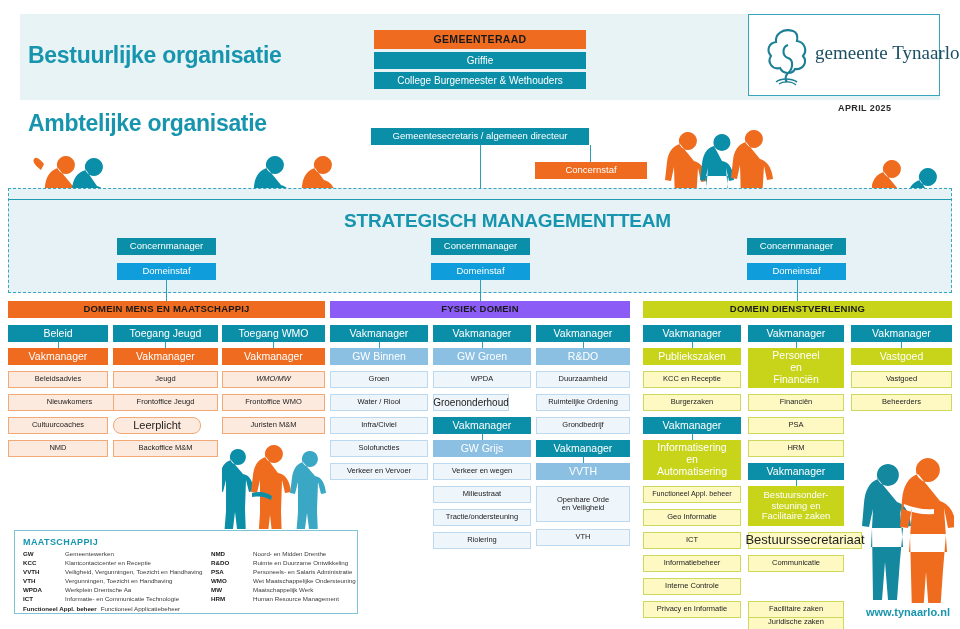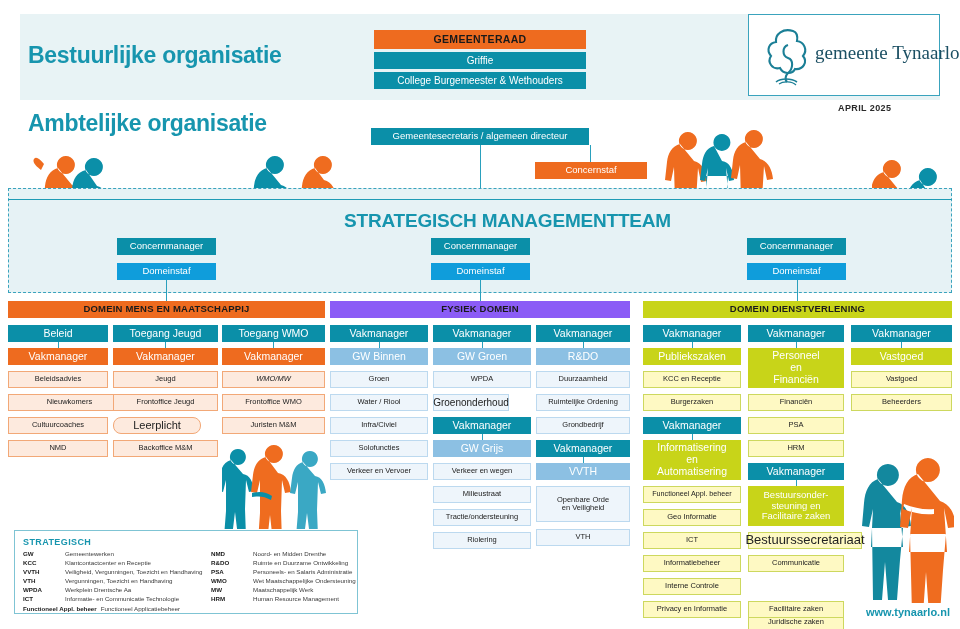--- a/index.html
+++ b/index.html
@@ -304,21 +304,21 @@
     <path d="M26 16 a11 11 0 1 1 -0.2 0 Z M16 31 c-9 3 -13 12 -14 24 l-2 23 7 1 4 -18 -2 38 32 0 -3 -38 4 18 7 -1 c-1 -12 -5 -21 -14 -24 Z
              M10 80 l31 0 -3 32 -3 40 -9 0 -3 -38 -3 38 -9 0 Z" fill="#13889e"></path>
     <path d="M66 10 a12 12 0 1 1 -0.2 0 Z M56 26 c-10 3 -15 13 -16 26 l-2 27 8 1 4 -20 -3 44 38 0 -3 -44 4 20 8 -1 c-1 -13 -6 -23 -16 -26 Z
              M48 86 l36 0 -3 36 -3 44 -11 0 -3 -42 -3 42 -11 0 Z
              M42 56 c10 4 20 6 30 5 l0 5 c-11 1 -21 -1 -31 -5 Z" fill="#ef6c1f"></path>
   </svg>
 
   <div class="website">www.tynaarlo.nl</div>
 
   <div class="legend">
-    <div class="legend-title">STRATEGISCH</div>
+    <div class="legend-title">MAATSCHAPPIJ</div>
     <div class="legend-col left" id="legend-left">
         <div class="lrow">
           <span class="lkey">GW</span>
           <span class="lval">Gemeentewerken</span>
         </div>
         <div class="lrow">
           <span class="lkey">KCC</span>
           <span class="lval">Klantcontactcenter en Receptie</span>
         </div>
         <div class="lrow">

